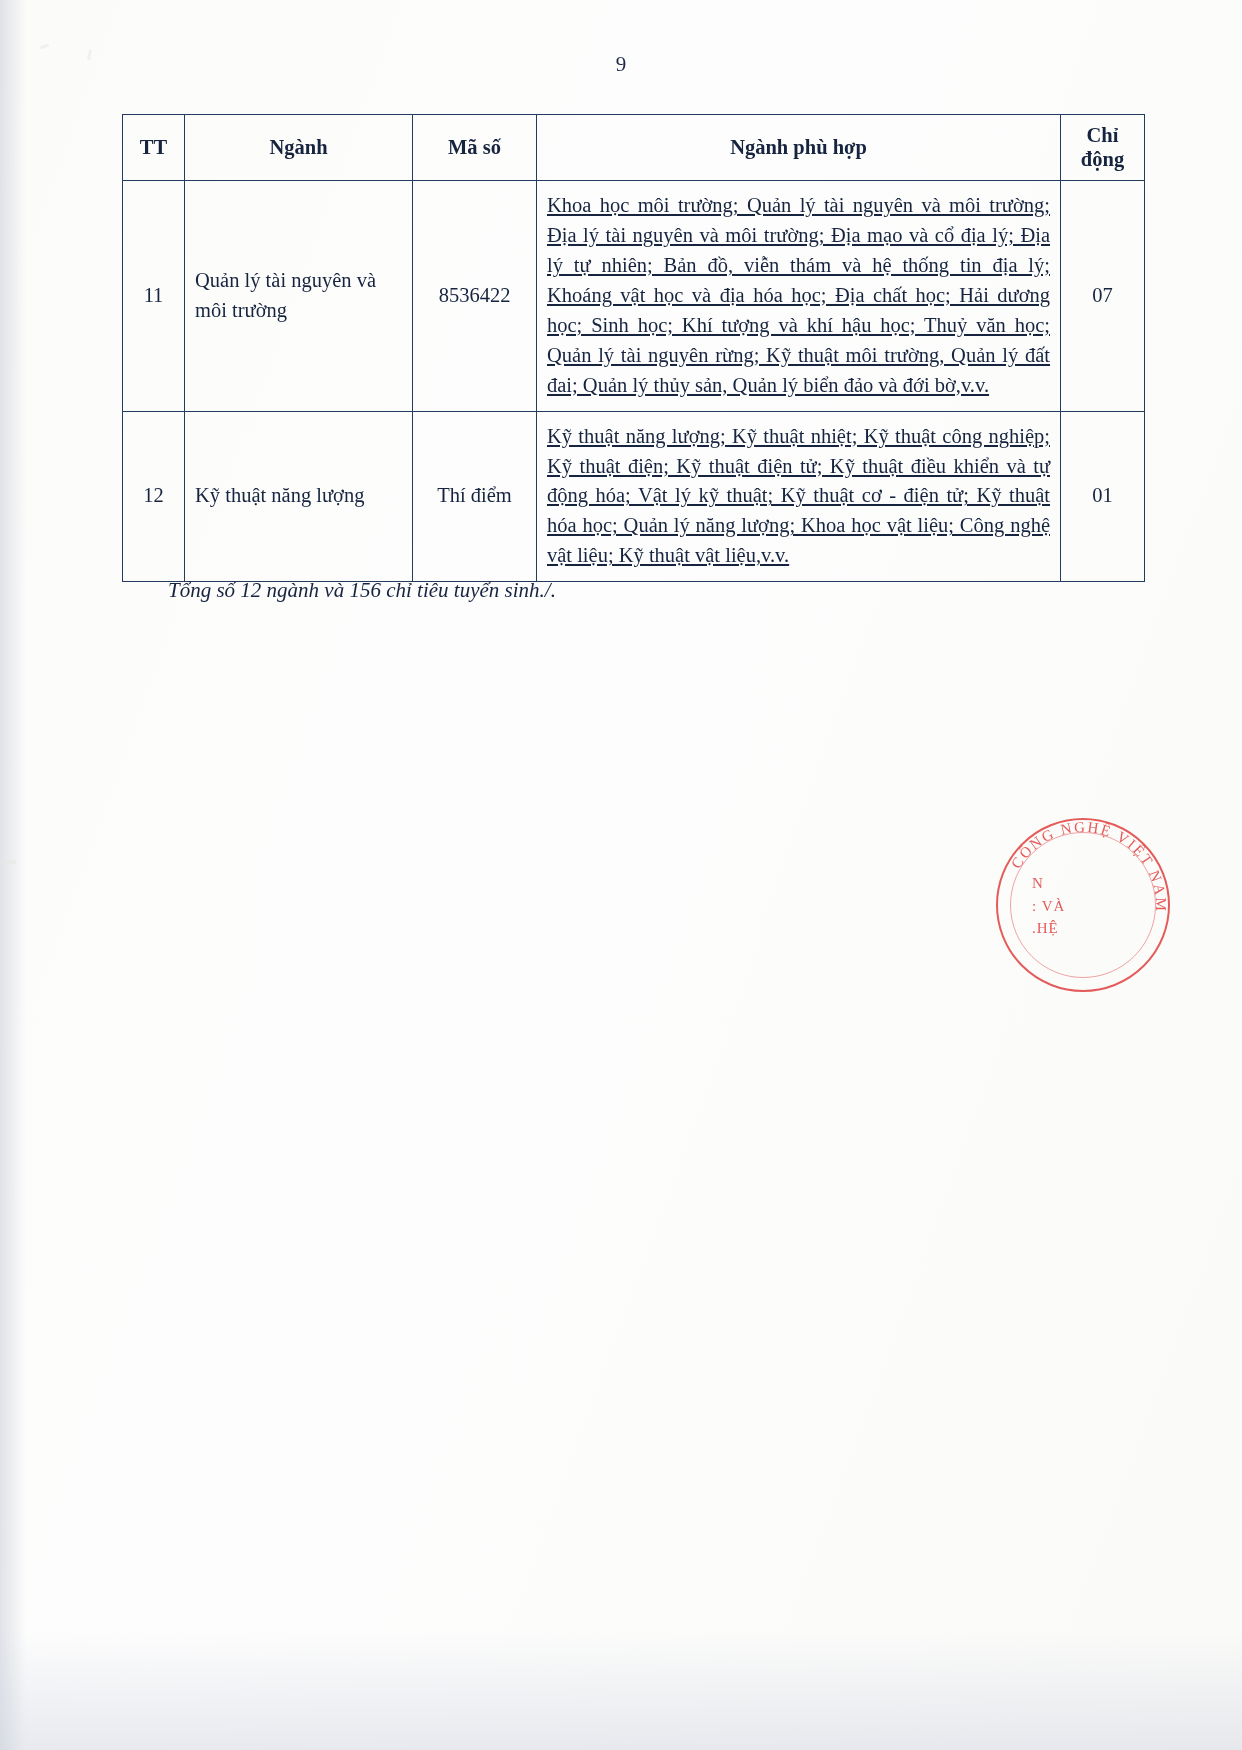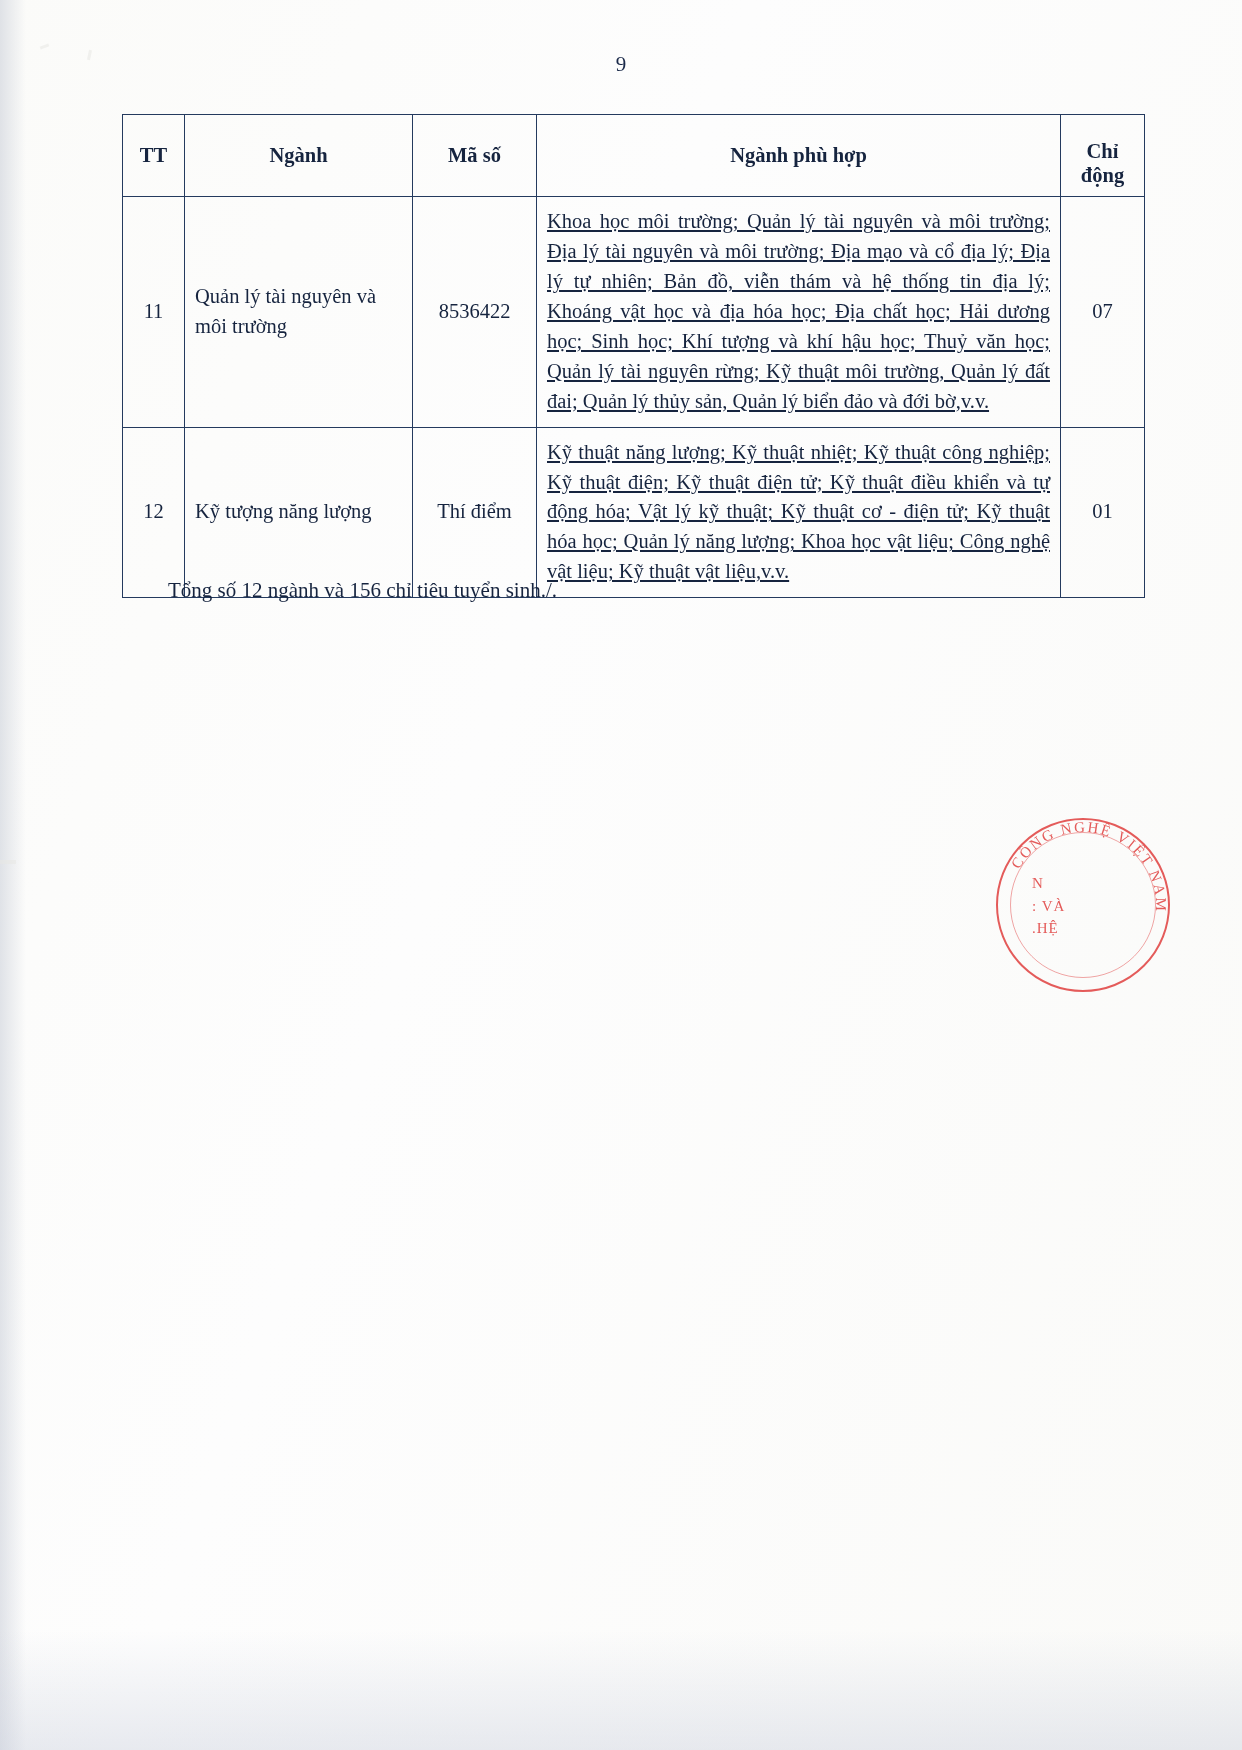--- a/index.html
+++ b/index.html
@@ -69,26 +69,26 @@
   td.c-phuhop {
     text-align: justify;
     text-justify: inter-word;
     vertical-align: top;
     padding-top: 10px;
     padding-bottom: 10px;
     text-decoration: underline;
   }
   .th-chitieu-inner {
     line-height: 1.15;
-    margin-top: 16px;
   }
   .footer-note {
     position: absolute;
     left: 168px;
     top: 578px;
+    font-style: italic;
     font-size: 21px;
     color: #16243f;
     font-family: "Liberation Serif", serif;
   }
   
   .stamp {
     position: absolute;
     left: 988px;
     top: 810px;
     width: 190px;
@@ -187,21 +187,21 @@
     <tbody>
       <tr>
         <td class="c-tt">11</td>
         <td class="c-nganh">Quản lý tài nguyên và môi trường</td>
         <td class="c-ma">8536422</td>
         <td class="c-phuhop">Khoa học môi trường; Quản lý tài nguyên và môi trường; Địa lý tài nguyên và môi trường; Địa mạo và cổ địa lý; Địa lý tự nhiên; Bản đồ, viễn thám và hệ thống tin địa lý; Khoáng vật học và địa hóa học; Địa chất học; Hải dương học; Sinh học; Khí tượng và khí hậu học; Thuỷ văn học; Quản lý tài nguyên rừng; Kỹ thuật môi trường, Quản lý đất đai; Quản lý thủy sản, Quản lý biển đảo và đới bờ,v.v.</td>
         <td class="c-chitieu">07</td>
       </tr>
       <tr>
         <td class="c-tt">12</td>
-        <td class="c-nganh">Kỹ tượng năng lượng</td>
+        <td class="c-nganh">Kỹ thuật năng lượng</td>
         <td class="c-ma">Thí điểm</td>
         <td class="c-phuhop">Kỹ thuật năng lượng; Kỹ thuật nhiệt; Kỹ thuật công nghiệp; Kỹ thuật điện; Kỹ thuật điện tử; Kỹ thuật điều khiển và tự động hóa; Vật lý kỹ thuật; Kỹ thuật cơ - điện tử; Kỹ thuật hóa học; Quản lý năng lượng; Khoa học vật liệu; Công nghệ vật liệu; Kỹ thuật vật liệu,v.v.</td>
         <td class="c-chitieu">01</td>
       </tr>
     </tbody>
   </table>
 
   <div class="footer-note">Tổng số 12 ngành và 156 chỉ tiêu tuyển sinh./.</div>
 
   <div class="stamp">

